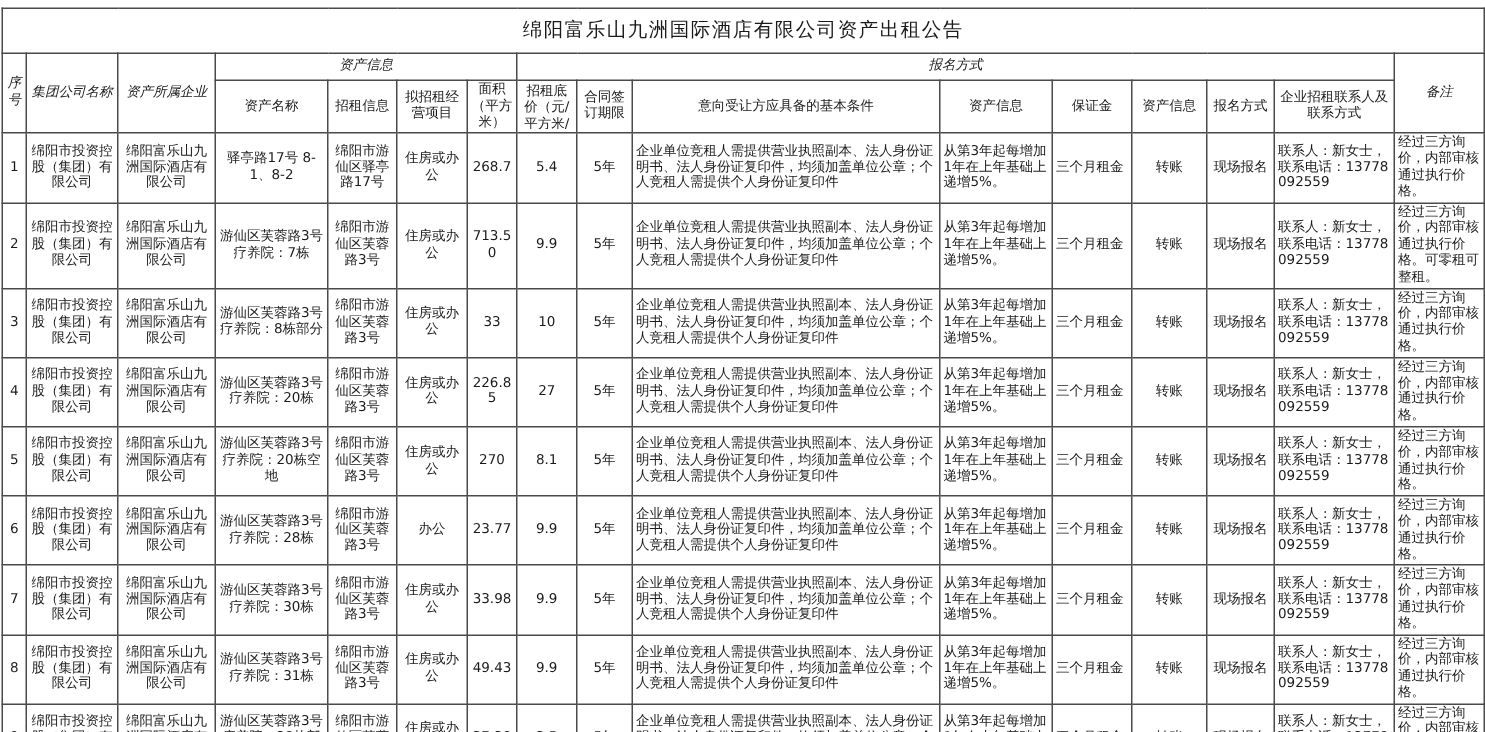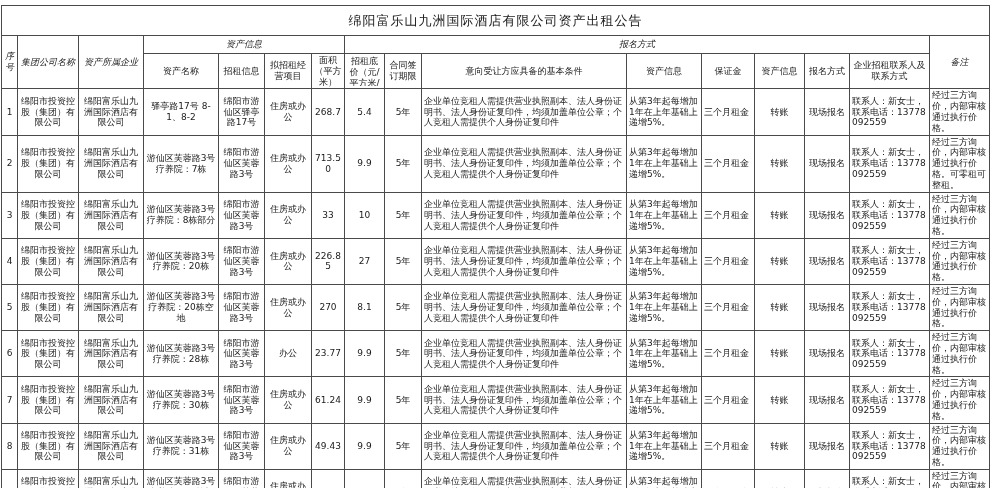--- a/index.html
+++ b/index.html
@@ -202,21 +202,21 @@
     <td class="al">经过三方询价，内部审核通过执行价格。</td>
   </tr>
 
   <tr class="data-row">
     <td>7</td>
     <td>绵阳市投资控股（集团）有限公司</td>
     <td>绵阳富乐山九洲国际酒店有限公司</td>
     <td>游仙区芙蓉路3号疗养院：30栋</td>
     <td>绵阳市游仙区芙蓉路3号</td>
     <td>住房或办公</td>
-    <td>61.24</td>
+    <td>33.98</td>
     <td>9.9</td>
     <td>5年</td>
     <td class="al">企业单位竞租人需提供营业执照副本、法人身份证明书、法人身份证复印件，均须加盖单位公章；个人竞租人需提供个人身份证复印件</td>
     <td class="al">从第3年起每增加1年在上年基础上递增5%。</td>
     <td class="al">三个月租金</td>
     <td>转账</td>
     <td>现场报名</td>
     <td class="al">联系人：新女士，联系电话：13778092559</td>
     <td class="al">经过三方询价，内部审核通过执行价格。</td>
   </tr>

